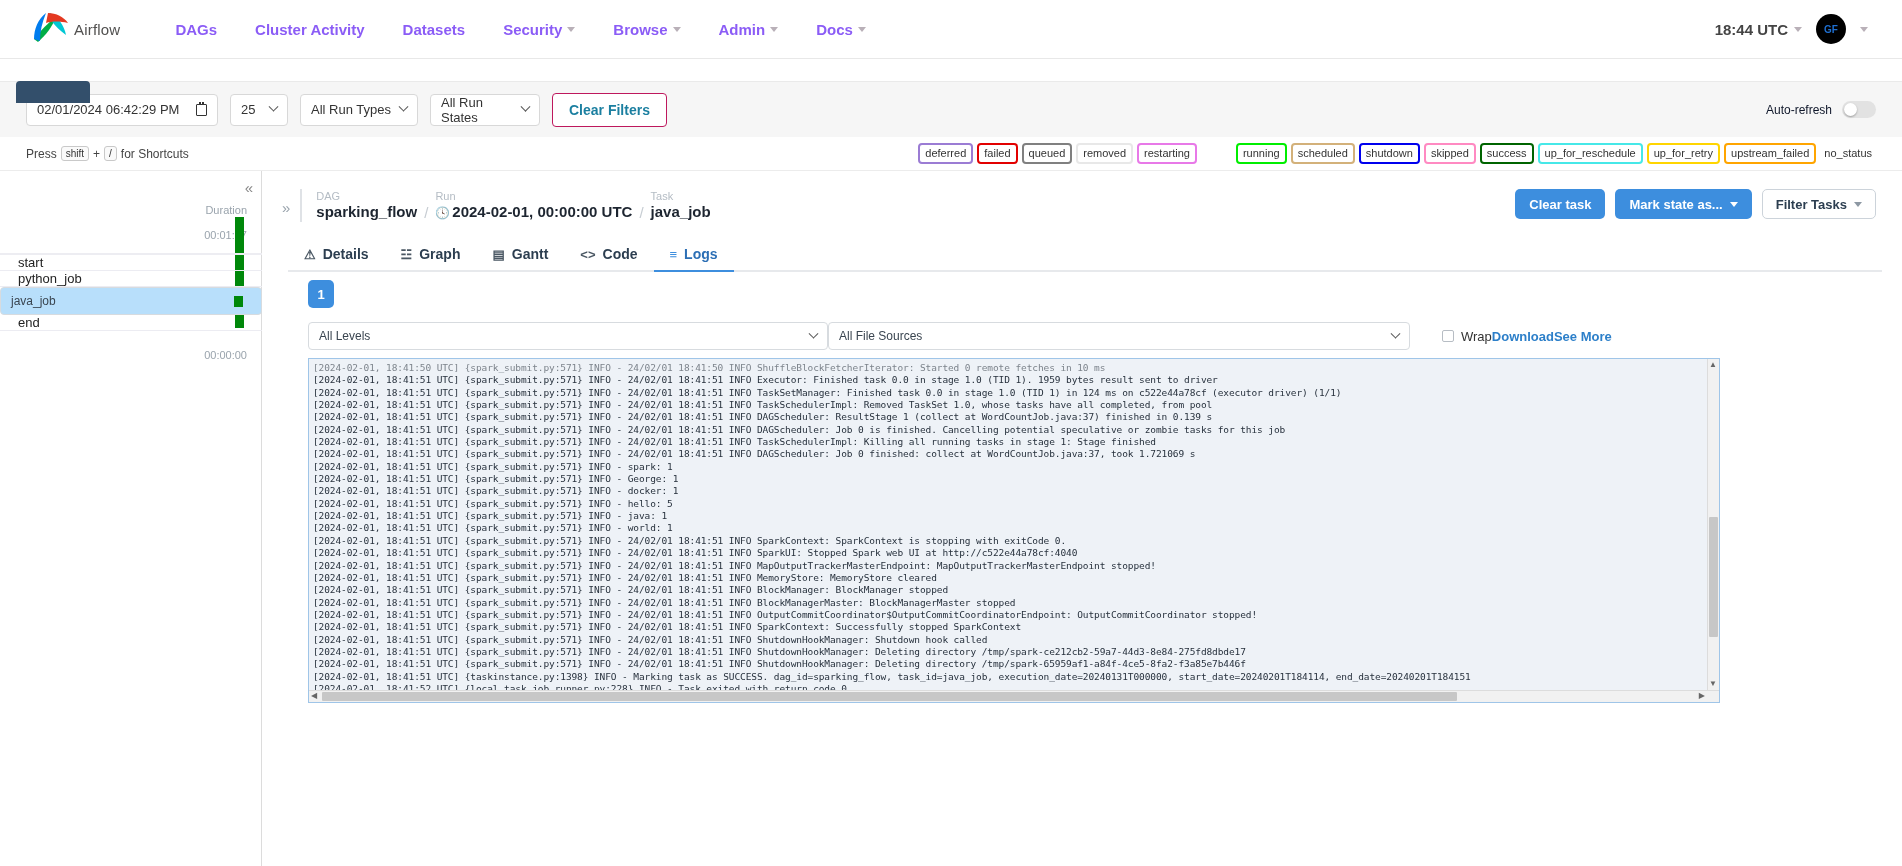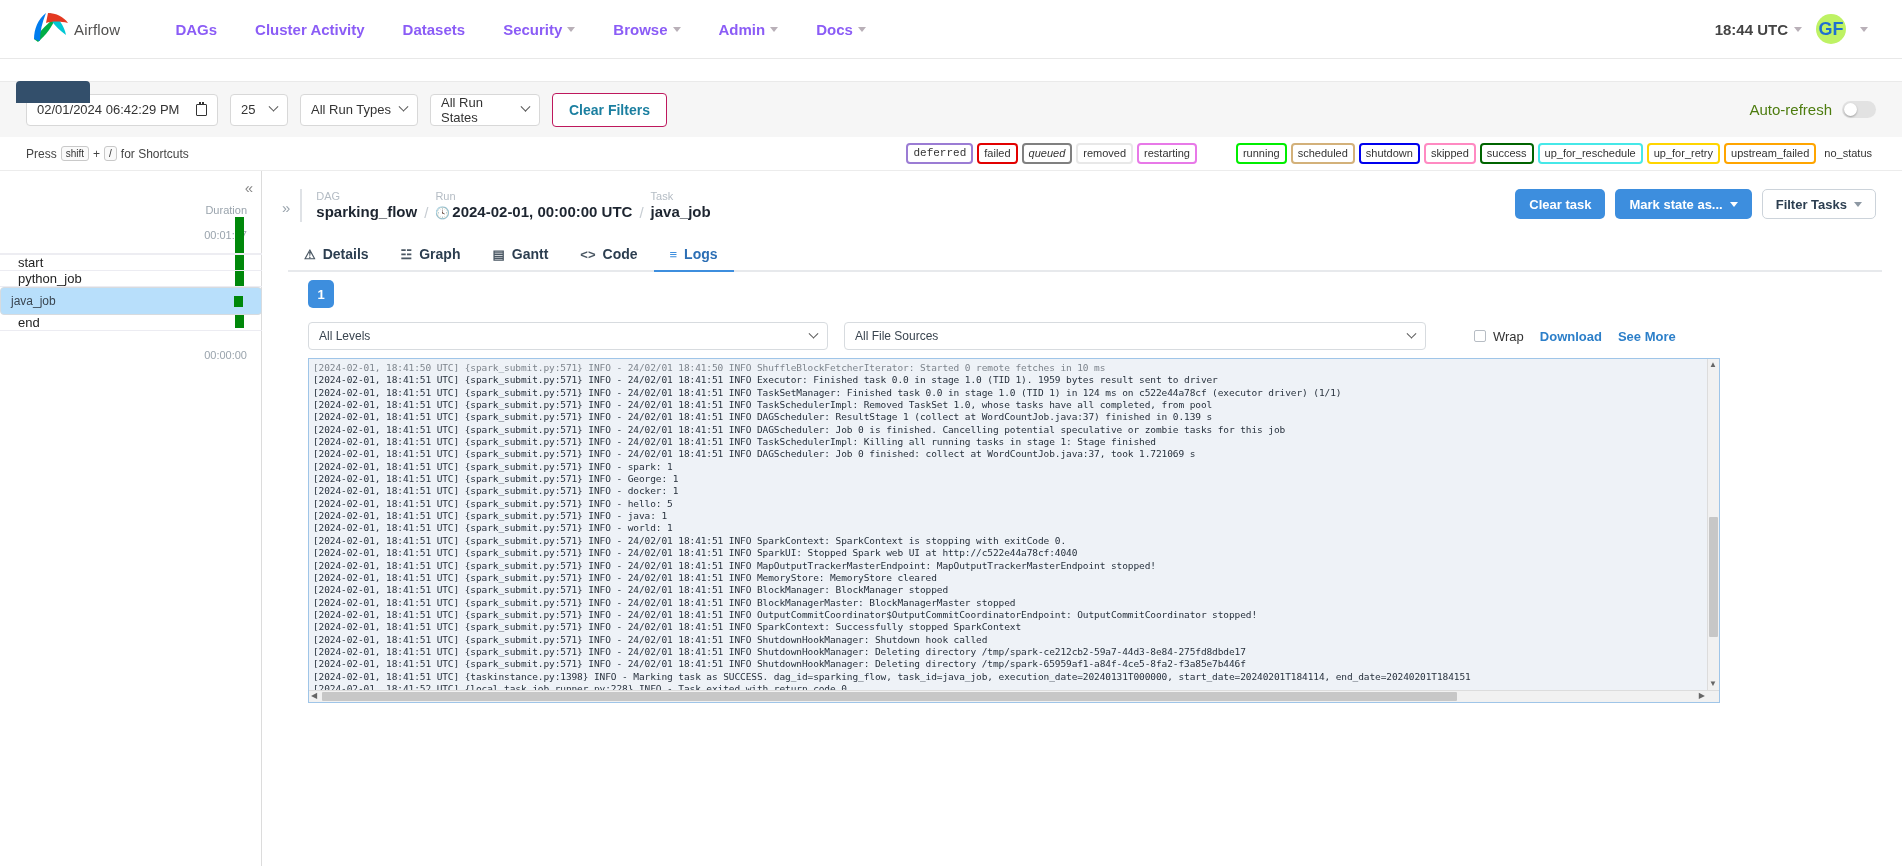--- a/index.html
+++ b/index.html
@@ -37,22 +37,22 @@
     border-top: 5px solid #b9b0b8;
     display: inline-block;
   }
   .nav-right {
     margin-left: auto; display: flex; align-items: center; gap: 14px;
     padding-right: 8px;
   }
   .nav-time { font-size: 15px; font-weight: bold; color: #444; display: flex; align-items: center; gap: 6px; }
   .avatar {
     width: 30px; height: 30px; border-radius: 50%;
-    background: #bef264; color: #1f6fd0;
-    font-size: 18px; font-weight: bold;
+    background: #000000; color: #1f6fd0;
+    font-size: 10px; font-weight: bold;
     display: flex; align-items: center; justify-content: center;
   }
 
   
   .subheader { position: relative; background: #fff; }
   .tab-stub {
     position: absolute; left: 16px; top: 0px;
     width: 74px; height: 22px; background: #334f6b;
     border-radius: 4px 4px 0 0;
   }
@@ -89,21 +89,21 @@
   }
   .btn-clear-filters {
     height: 34px; padding: 0 16px;
     border: 1px solid #be185d; border-radius: 4px;
     background: #fff; color: #1b7fa0;
     font-size: 14px; font-weight: bold;
     display: flex; align-items: center; cursor: pointer;
   }
   .autorefresh {
     margin-left: auto; display: flex; align-items: center; gap: 10px;
-    font-size: 15px; color: #4d7c0f;
+    font-size: 12px; color: #0f172a;
   }
   .toggle {
     width: 34px; height: 17px; border-radius: 9px;
     background: #e2e2e2; position: relative;
   }
   .toggle:after {
     content: ""; position: absolute; top: 2px; left: 2px;
     width: 13px; height: 13px; border-radius: 50%; background: #fff;
     box-shadow: 0 1px 2px rgba(0,0,0,.3);
   }
@@ -201,21 +201,21 @@
   .tab.active .tab-ico { color: #3d8ede; }
 
   .attempts { margin: 14px 0 0 46px; font-size: 13px; color: #555; }
   .attempt-btn {
     margin: 8px 0 0 46px; width: 26px; height: 28px;
     background: #3d8ede; color: #fff; border-radius: 5px;
     display: flex; align-items: center; justify-content: center;
     font-size: 13px; font-weight: bold; cursor: pointer;
   }
 
-  .logctl { display: flex; align-items: center; margin: 14px 0 0 46px; gap: 16px; }
+  .logctl { display: flex; align-items: center; margin: 14px 0 0 46px; gap: 0; }
   .sel-levels { width: 520px; }
   .sel-sources { width: 582px; }
   .sel {
     height: 28px; border: 1px solid #d7dbdf; border-radius: 4px; background: #fff;
     display: flex; align-items: center; justify-content: space-between;
     padding: 0 10px; font-size: 12px; color: #3a4550; cursor: pointer;
   }
   .wrap-wrap { display: flex; align-items: center; gap: 7px; margin-left: 32px; font-size: 13px; color: #333; }
   .cb { width: 12px; height: 12px; border: 1px solid #b7bdc4; border-radius: 2px; background: #fff; }
   .lnk { font-size: 13px; font-weight: bold; color: #2c7fc9; cursor: pointer; }
@@ -328,23 +328,23 @@
 
 <div class="legendrow">
   <div class="shortcut-text">
     <span>Press</span>
     <span class="kbd">shift</span>
     <span>+</span>
     <span class="kbd">/</span>
     <span>for Shortcuts</span>
   </div>
   <div class="legend" id="legend-holder">
-      <div class="lgd" style="border-color: rgb(155, 124, 212); font-family: Liberation Mono, monospace;">deferred</div>
+      <div class="lgd" style="border-color: rgb(155, 124, 212);">deferred</div>
       <div class="lgd" style="border-color: rgb(226, 0, 0);">failed</div>
-      <div class="lgd" style="border-color: rgb(128, 128, 128); font-style: italic;">queued</div>
+      <div class="lgd" style="border-color: rgb(128, 128, 128);">queued</div>
       <div class="lgd" style="border-color: rgb(232, 232, 232);">removed</div>
       <div class="lgd" style="border-color: rgb(232, 121, 232);">restarting</div>
       <div class="lgd" style="border-color: rgb(0, 238, 0); margin-left: 35px;">running</div>
       <div class="lgd" style="border-color: rgb(211, 177, 122);">scheduled</div>
       <div class="lgd" style="border-color: rgb(0, 0, 238);">shutdown</div>
       <div class="lgd" style="border-color: rgb(255, 138, 194);">skipped</div>
       <div class="lgd" style="border-color: rgb(0, 100, 0);">success</div>
       <div class="lgd" style="border-color: rgb(70, 232, 232);">up_for_reschedule</div>
       <div class="lgd" style="border-color: rgb(255, 213, 0);">up_for_retry</div>
       <div class="lgd" style="border-color: rgb(255, 165, 0);">upstream_failed</div>

